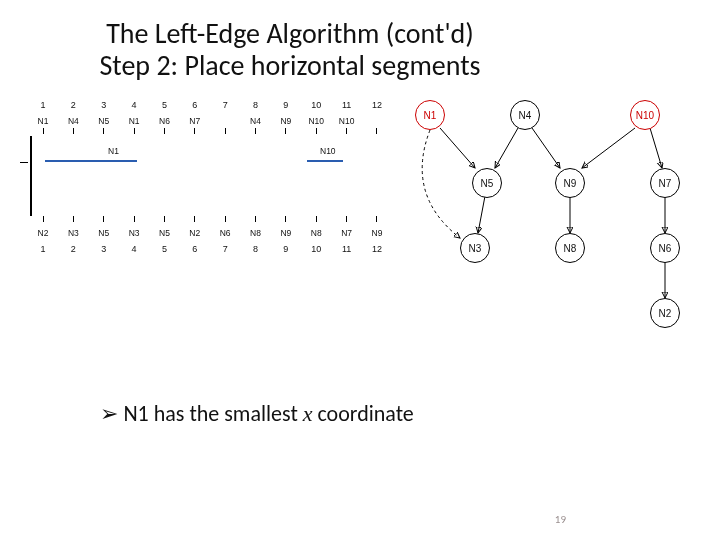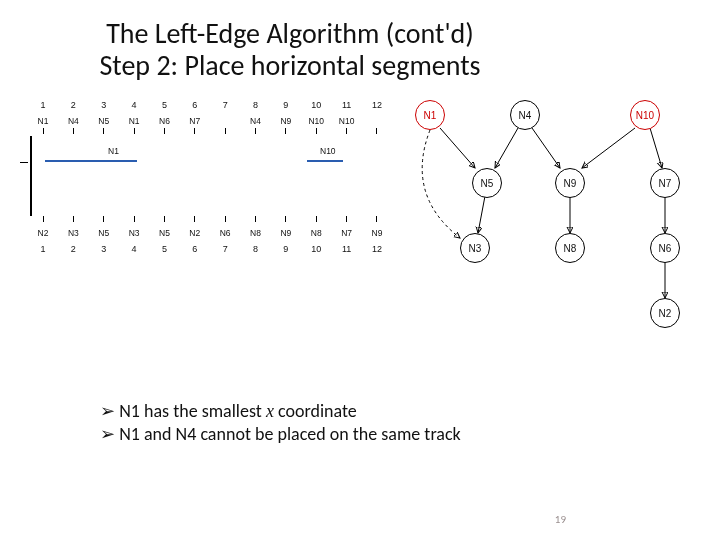--- a/index.html
+++ b/index.html
@@ -20,21 +20,21 @@
   .seg { position: absolute; height: 2px; }
   .blue { background: #2a5db0; }
   .dash-left { position: absolute; left: -12px; top: 26px; width: 8px; height: 1px; border-top: 1px solid #000; }
 
   .graph-area { position: absolute; left: 410px; top: 18px; width: 290px; height: 230px; }
   .node { position: absolute; width: 30px; height: 30px; border: 1px solid #000; border-radius: 50%; background: #fff; font-size: 10px; display: flex; align-items: center; justify-content: center; font-family: Arial, sans-serif; }
   .node.red { border-color: #cc0000; color: #cc0000; }
   svg.edges { position: absolute; left: 0; top: 0; width: 290px; height: 230px; }
   svg.edges line, svg.edges path { stroke: #000; stroke-width: 1; fill: none; }
 
-  .bullets { position: absolute; left: 100px; top: 400px; font-size: 18px; line-height: 1.3; }
+  .bullets { position: absolute; left: 100px; top: 400px; font-size: 22px; line-height: 1.3; }
   .bullets li { list-style: none; }
   .bullets li::before { content: "➢ "; }
   .bullets .x-var { font-family: "Times New Roman", serif; font-style: italic; }
   .pagenum { position: absolute; right: 14px; bottom: 14px; font-size: 11px; color: #9a8f8f; }
 </style>
 </head>
 <body>
 
 <div class="slide">
   <div class="title">
@@ -176,17 +176,16 @@
       <div class="node" style="left:240px;top:68px;">N7</div>
       <div class="node" style="left:50px; top:133px;">N3</div>
       <div class="node" style="left:145px;top:133px;">N8</div>
       <div class="node" style="left:240px;top:133px;">N6</div>
       <div class="node" style="left:240px;top:198px;">N2</div>
     </div>
   </div>
 
   <ul class="bullets">
     <li><span>N1 has the smallest </span><span class="x-var">x</span><span> coordinate</span></li>
-    <li><span>N1 and N4 cannot be placed on the same track</span></li>
   </ul>
 
   <div class="pagenum">19</div>
 </div>
 
 </body></html>

